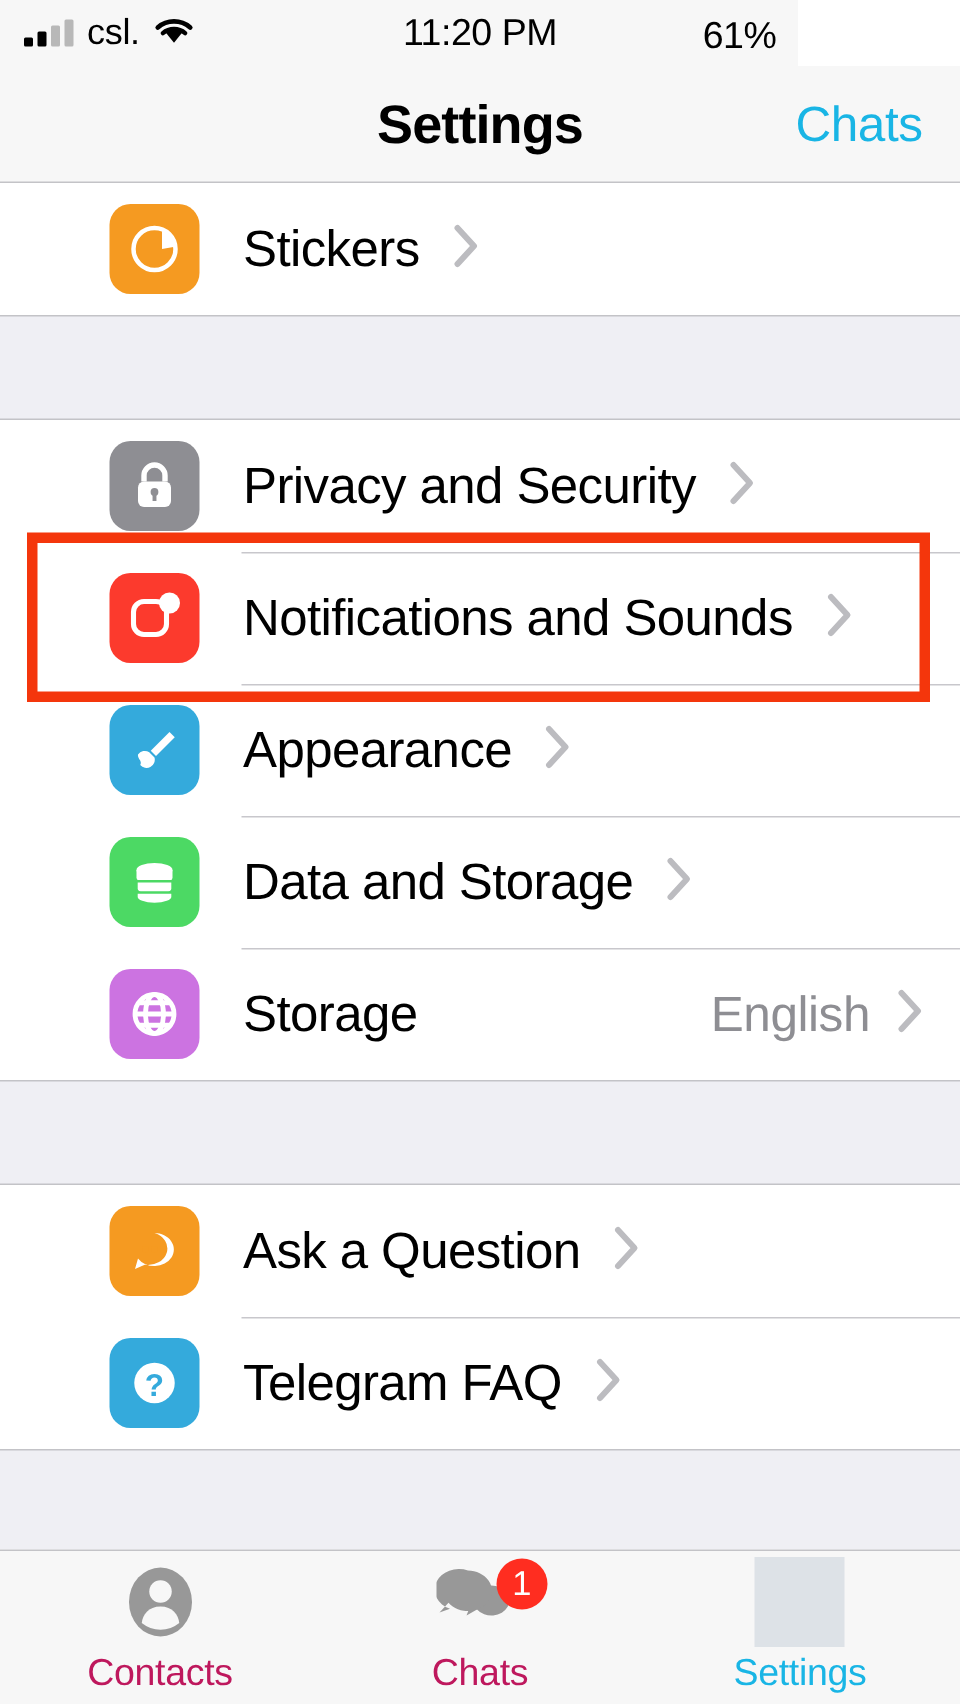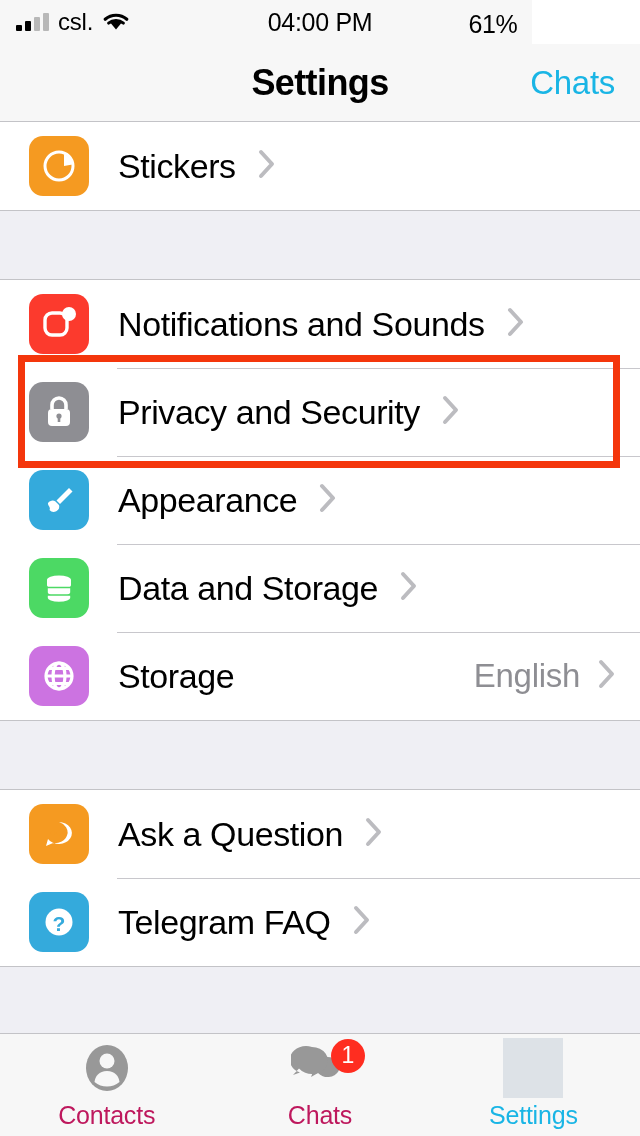--- a/index.html
+++ b/index.html
@@ -41,21 +41,21 @@
   .navbar {
     position: absolute; top: 44px; left: 0; width: 640px; height: 78px;
     background: #f7f7f7; border-bottom: 1px solid #c3c3c7;
     display: flex; align-items: center; justify-content: center;
   }
   .nav-title { font-size: 36px; font-weight: bold; color: #000; letter-spacing: -0.6px; }
   .nav-edit { position: absolute; right: 25px; font-size: 33px; color: #19b5e5; letter-spacing: -0.3px; }
 
   
   .content { position: absolute; top: 122px; left: 0; width: 640px; height: 911px; overflow: hidden; }
-  .group { background: #86efac; }
+  .group { background: #86efac; margin-left: 44px; }
   .gap { background: #efeff4; border-top: 1px solid #c3c3c7; border-bottom: 1px solid #c3c3c7; }
   .row { position: relative; display: flex; align-items: center; height: 88px;
          background: #ffffff; padding-left: 29px; }
   .row + .row:before { content: ""; position: absolute; top: 0; left: 117px; right: 0;
                        height: 1px; background: #c8c7cc; }
   .icon-box { width: 60px; height: 60px; border-radius: 14px; flex: none;
               display: flex; align-items: center; justify-content: center; }
   .row-label { margin-left: 29px; font-size: 34px; color: #000; letter-spacing: -0.4px; }
   .row-value { margin-left: auto; font-size: 33px; color: #8e8e93; letter-spacing: -0.3px; }
   .chevron { margin-left: 22px; margin-right: 24px; flex: none; }
@@ -92,21 +92,21 @@
         </span>
       <span class="carrier">csl.</span>
       <span>
         <svg width="28" height="21" viewBox="0 0 28 21">
           <path d="M14 19.5 L8.6 12.9 a8.6 8.6 0 0 1 10.8 0 Z" fill="#000"></path>
           <path d="M3.2 9.3 a16.5 16.5 0 0 1 21.6 0" stroke="#000" stroke-width="3.2" fill="none" stroke-linecap="round"></path>
           <path d="M6.6 13.1 a11.5 11.5 0 0 1 14.8 0" stroke="#000" stroke-width="3" fill="none" stroke-linecap="round"></path>
         </svg>
       </span>
     </div>
-    <div class="sb-center">04:00 PM</div>
+    <div class="sb-center">11:20 PM</div>
     <div class="sb-right">
       <span>
         <svg width="24" height="24" viewBox="0 0 24 24">
           <path d="M21 3 L3 11 L10.5 13.5 L13 21 Z" fill="none" stroke="#000" stroke-width="2.2" stroke-linejoin="round"></path>
         </svg>
       </span>
       <span class="batt-pct">61%</span>
       <span class="battery">
         <span class="batt-fill" id="battFill" style="width: 61%; background: rgb(52, 199, 89);"></span>
         <span class="bolt">
@@ -139,43 +139,43 @@
               <path d="M3 3 L14 15 L3 27" fill="none" stroke="#bcbcc0" stroke-width="4" stroke-linecap="round" stroke-linejoin="round"></path>
             </svg>
         </span>
       </div>
     </div>
 
     <div class="gap" style="height:70px"></div>
 
     <div class="group">
       <div class="row">
-        <span class="icon-box" style="background:#fc3a2d">
-          <svg width="40" height="40" viewBox="0 0 40 40">
-            <rect x="6" y="9" width="22" height="22" rx="7" fill="none" stroke="#fff" stroke-width="3.4"></rect>
-            <circle cx="30" cy="10" r="7" fill="#fff"></circle>
-          </svg>
-        </span>
-        <span class="row-label">Notifications and Sounds</span>
-        <span class="chevron">
-          <svg width="18" height="30" viewBox="0 0 18 30">
-              <path d="M3 3 L14 15 L3 27" fill="none" stroke="#bcbcc0" stroke-width="4" stroke-linecap="round" stroke-linejoin="round"></path>
-            </svg>
-        </span>
-      </div>
-      <div class="row">
         <span class="icon-box" style="background:#8e8e93">
           <svg width="34" height="38" viewBox="0 0 34 38">
             <path d="M10 16 v-4 a7 7 0 0 1 14 0 v4" fill="none" stroke="#fff" stroke-width="3.6"></path>
             <rect x="6" y="16" width="22" height="17" rx="4" fill="#fff"></rect>
             <circle cx="17" cy="23" r="2.6" fill="#8e8e93"></circle>
             <rect x="15.7" y="23" width="2.6" height="6" fill="#8e8e93"></rect>
           </svg>
         </span>
         <span class="row-label">Privacy and Security</span>
+        <span class="chevron">
+          <svg width="18" height="30" viewBox="0 0 18 30">
+              <path d="M3 3 L14 15 L3 27" fill="none" stroke="#bcbcc0" stroke-width="4" stroke-linecap="round" stroke-linejoin="round"></path>
+            </svg>
+        </span>
+      </div>
+      <div class="row">
+        <span class="icon-box" style="background:#fc3a2d">
+          <svg width="40" height="40" viewBox="0 0 40 40">
+            <rect x="6" y="9" width="22" height="22" rx="7" fill="none" stroke="#fff" stroke-width="3.4"></rect>
+            <circle cx="30" cy="10" r="7" fill="#fff"></circle>
+          </svg>
+        </span>
+        <span class="row-label">Notifications and Sounds</span>
         <span class="chevron">
           <svg width="18" height="30" viewBox="0 0 18 30">
               <path d="M3 3 L14 15 L3 27" fill="none" stroke="#bcbcc0" stroke-width="4" stroke-linecap="round" stroke-linejoin="round"></path>
             </svg>
         </span>
       </div>
       <div class="row">
         <span class="icon-box" style="background:#34aadc">
           <svg width="36" height="36" viewBox="0 0 36 36">
             <path d="M28 6 L15.5 18.5 L19 22 L31.5 9.5 Z" fill="#fff"></path>

